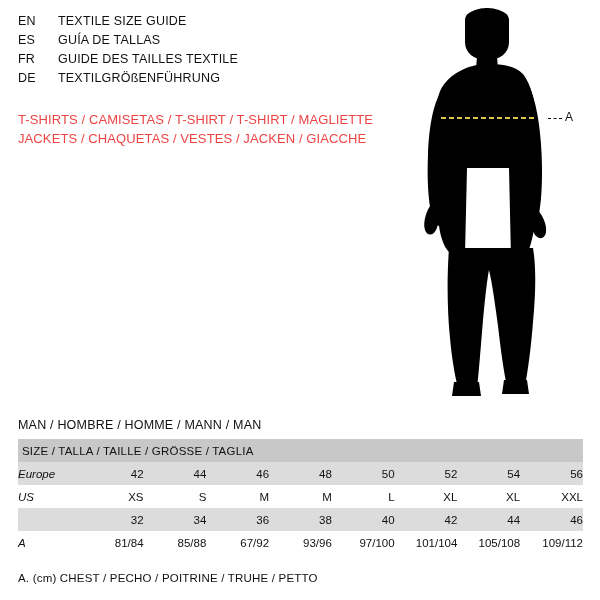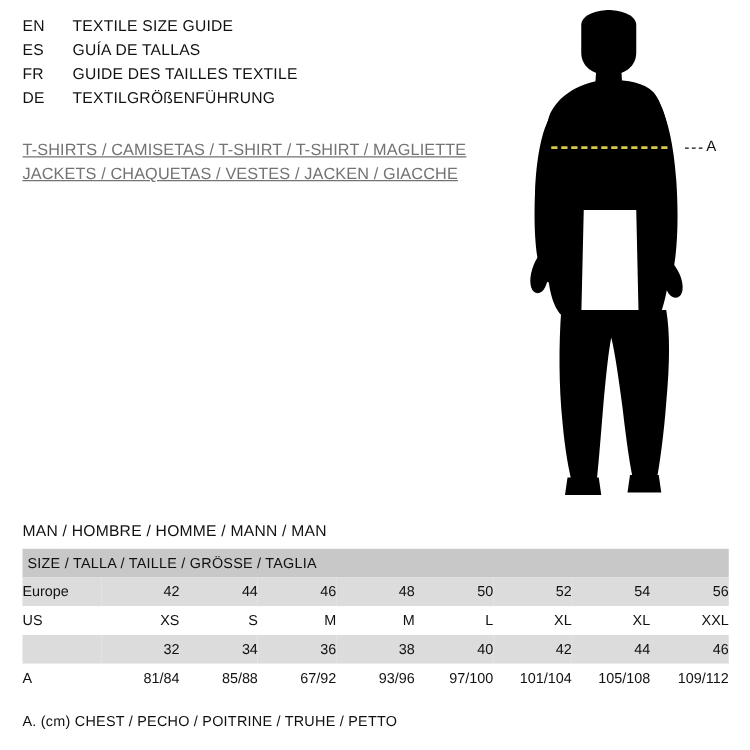--- a/index.html
+++ b/index.html
@@ -49,24 +49,23 @@
   
   .categories {
     position: absolute;
     left: 18px;
     top: 110px;
     width: 420px;
   }
   .cat-line {
     font-size: 13px;
     line-height: 19px;
-    color: #737373;
+    color: #ef4444;
     white-space: nowrap;
     letter-spacing: 0.1px;
-    text-decoration: underline;
   }
 
   
   .figure-wrap {
     position: absolute;
     left: 405px;
     top: 8px;
     width: 195px;
     height: 400px;
   }
@@ -124,20 +123,21 @@
   }
   tr.band td {
     background: #dcdcdc;
   }
   tr.plain td {
     background: #ffffff;
   }
   td.label-cell {
     padding-left: 4px;
     width: 88px;
+    font-style: italic;
   }
   td.val-cell {
     width: 68px;
     text-align: right;
     padding-left: 2px;
   }
   .footnote {
     margin-top: 18px;
     font-size: 11.5px;
     color: #111;

